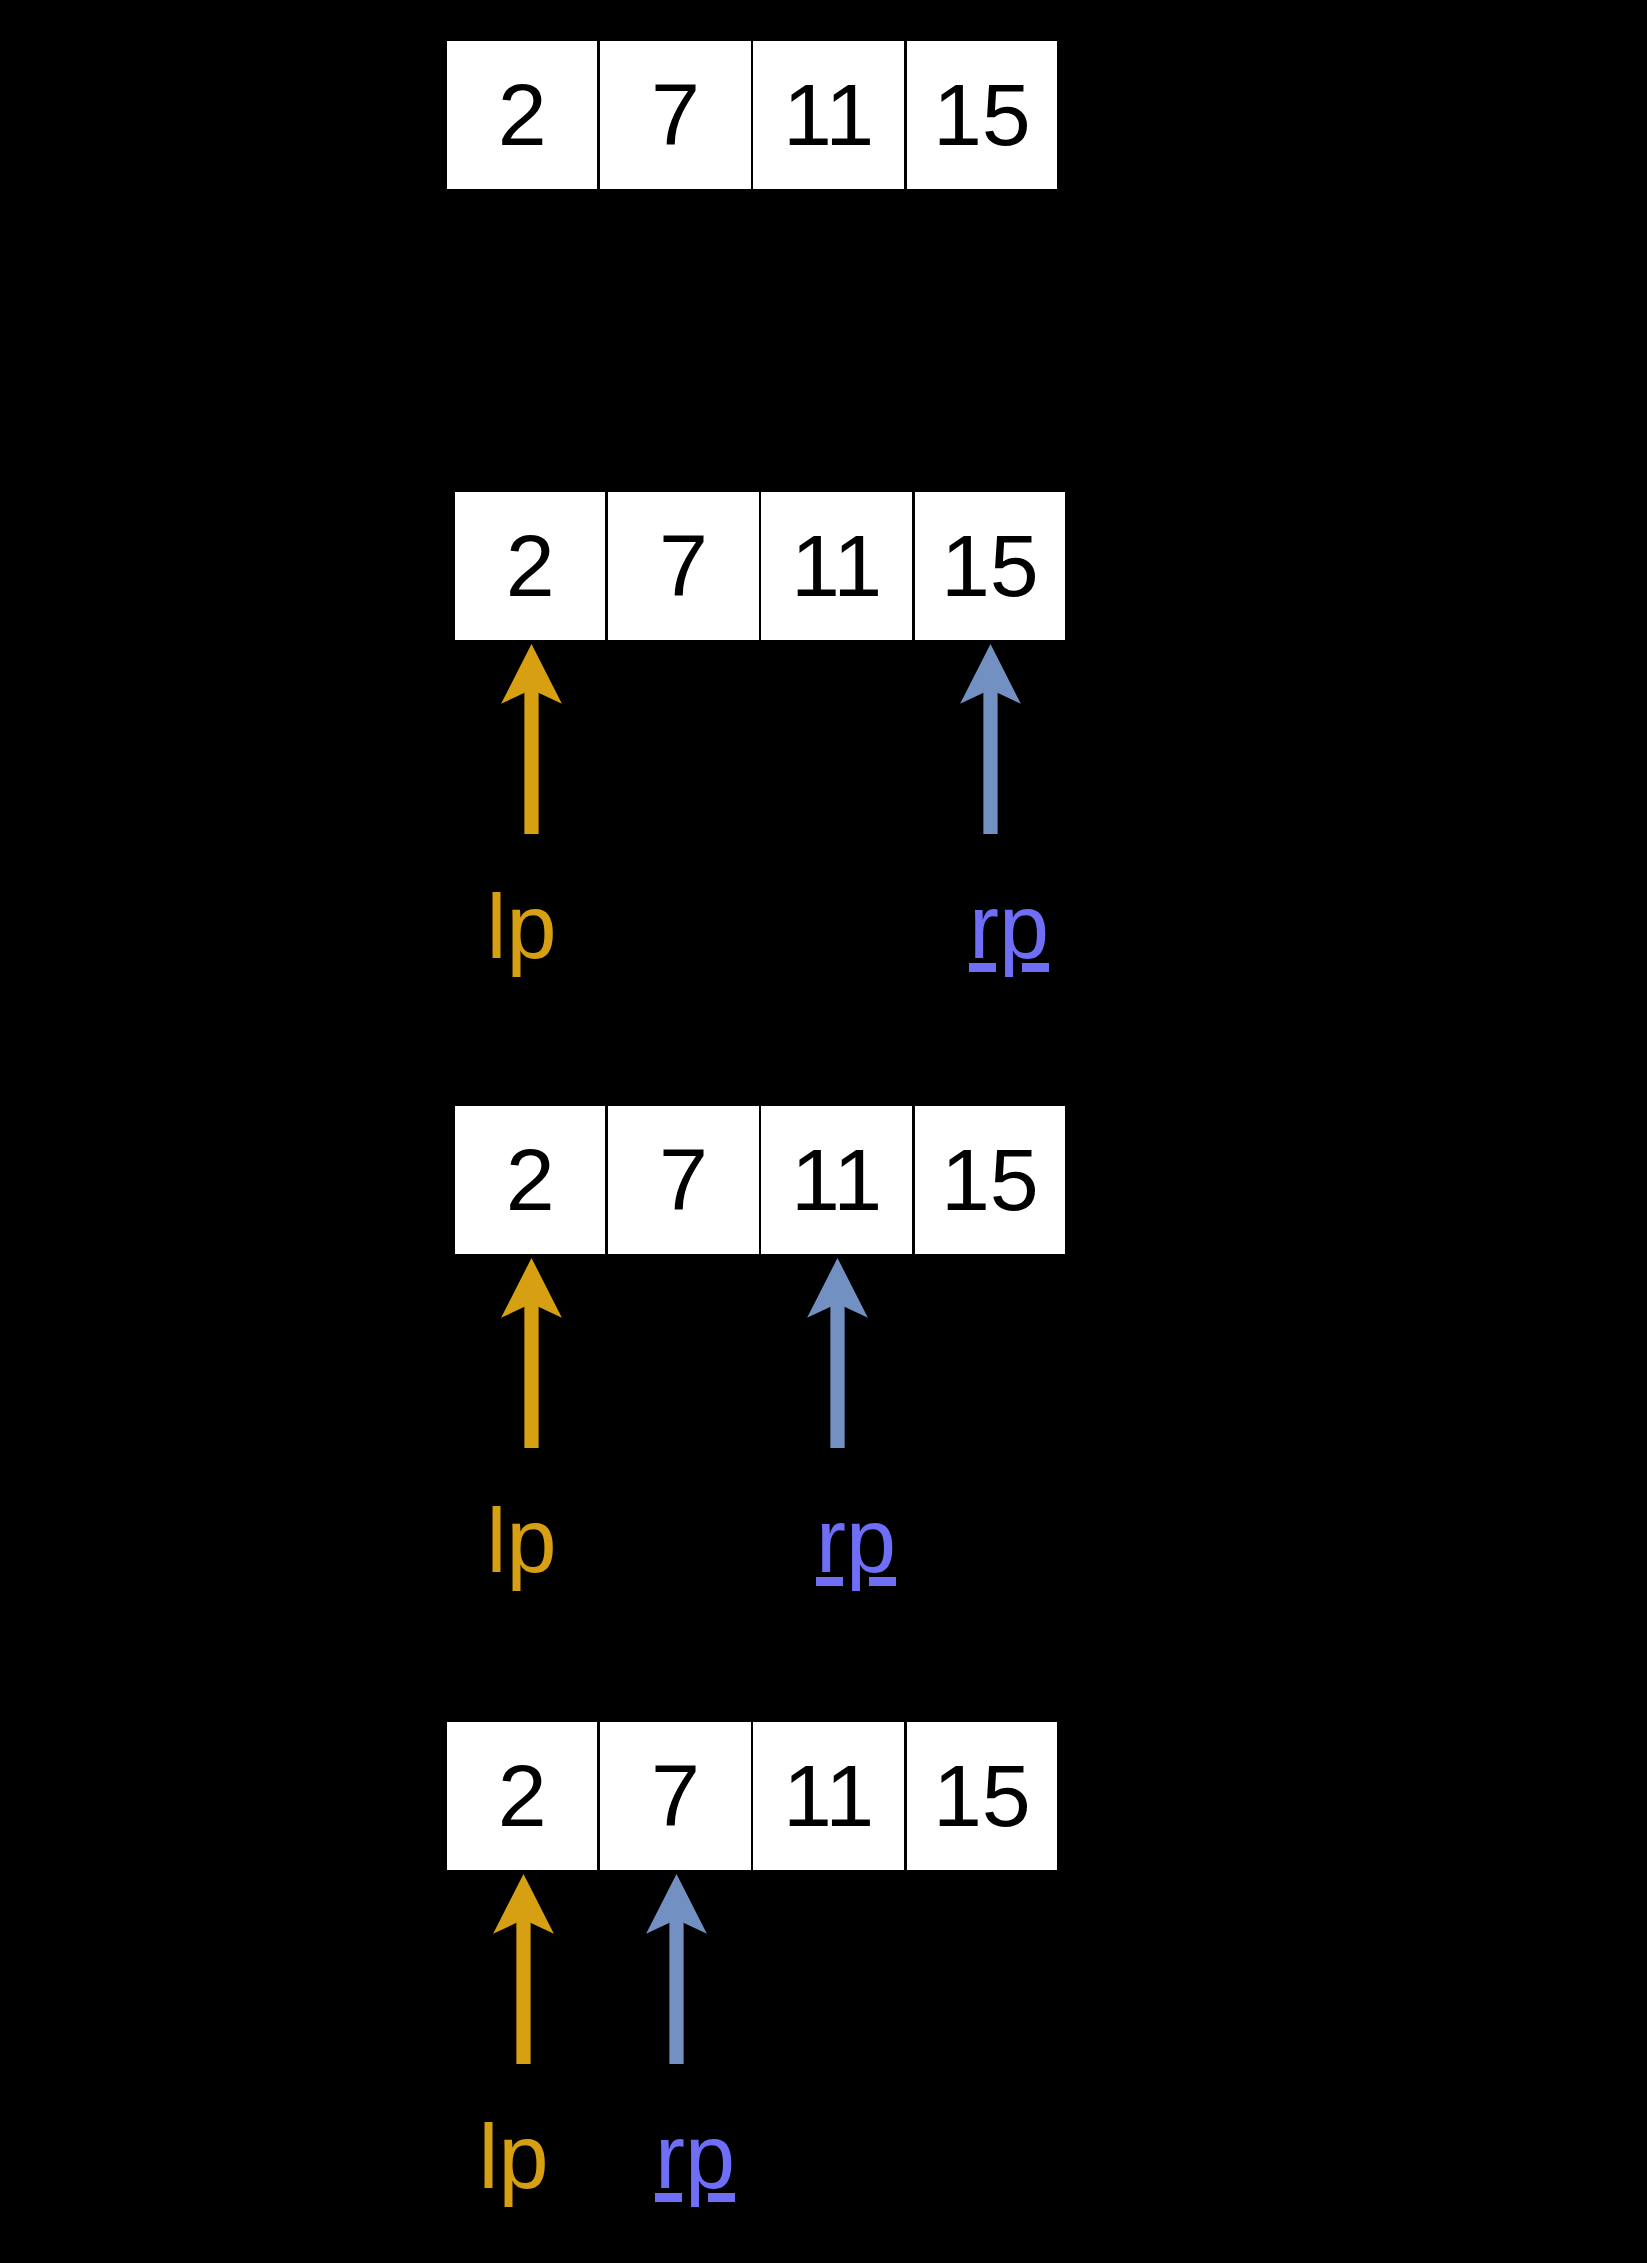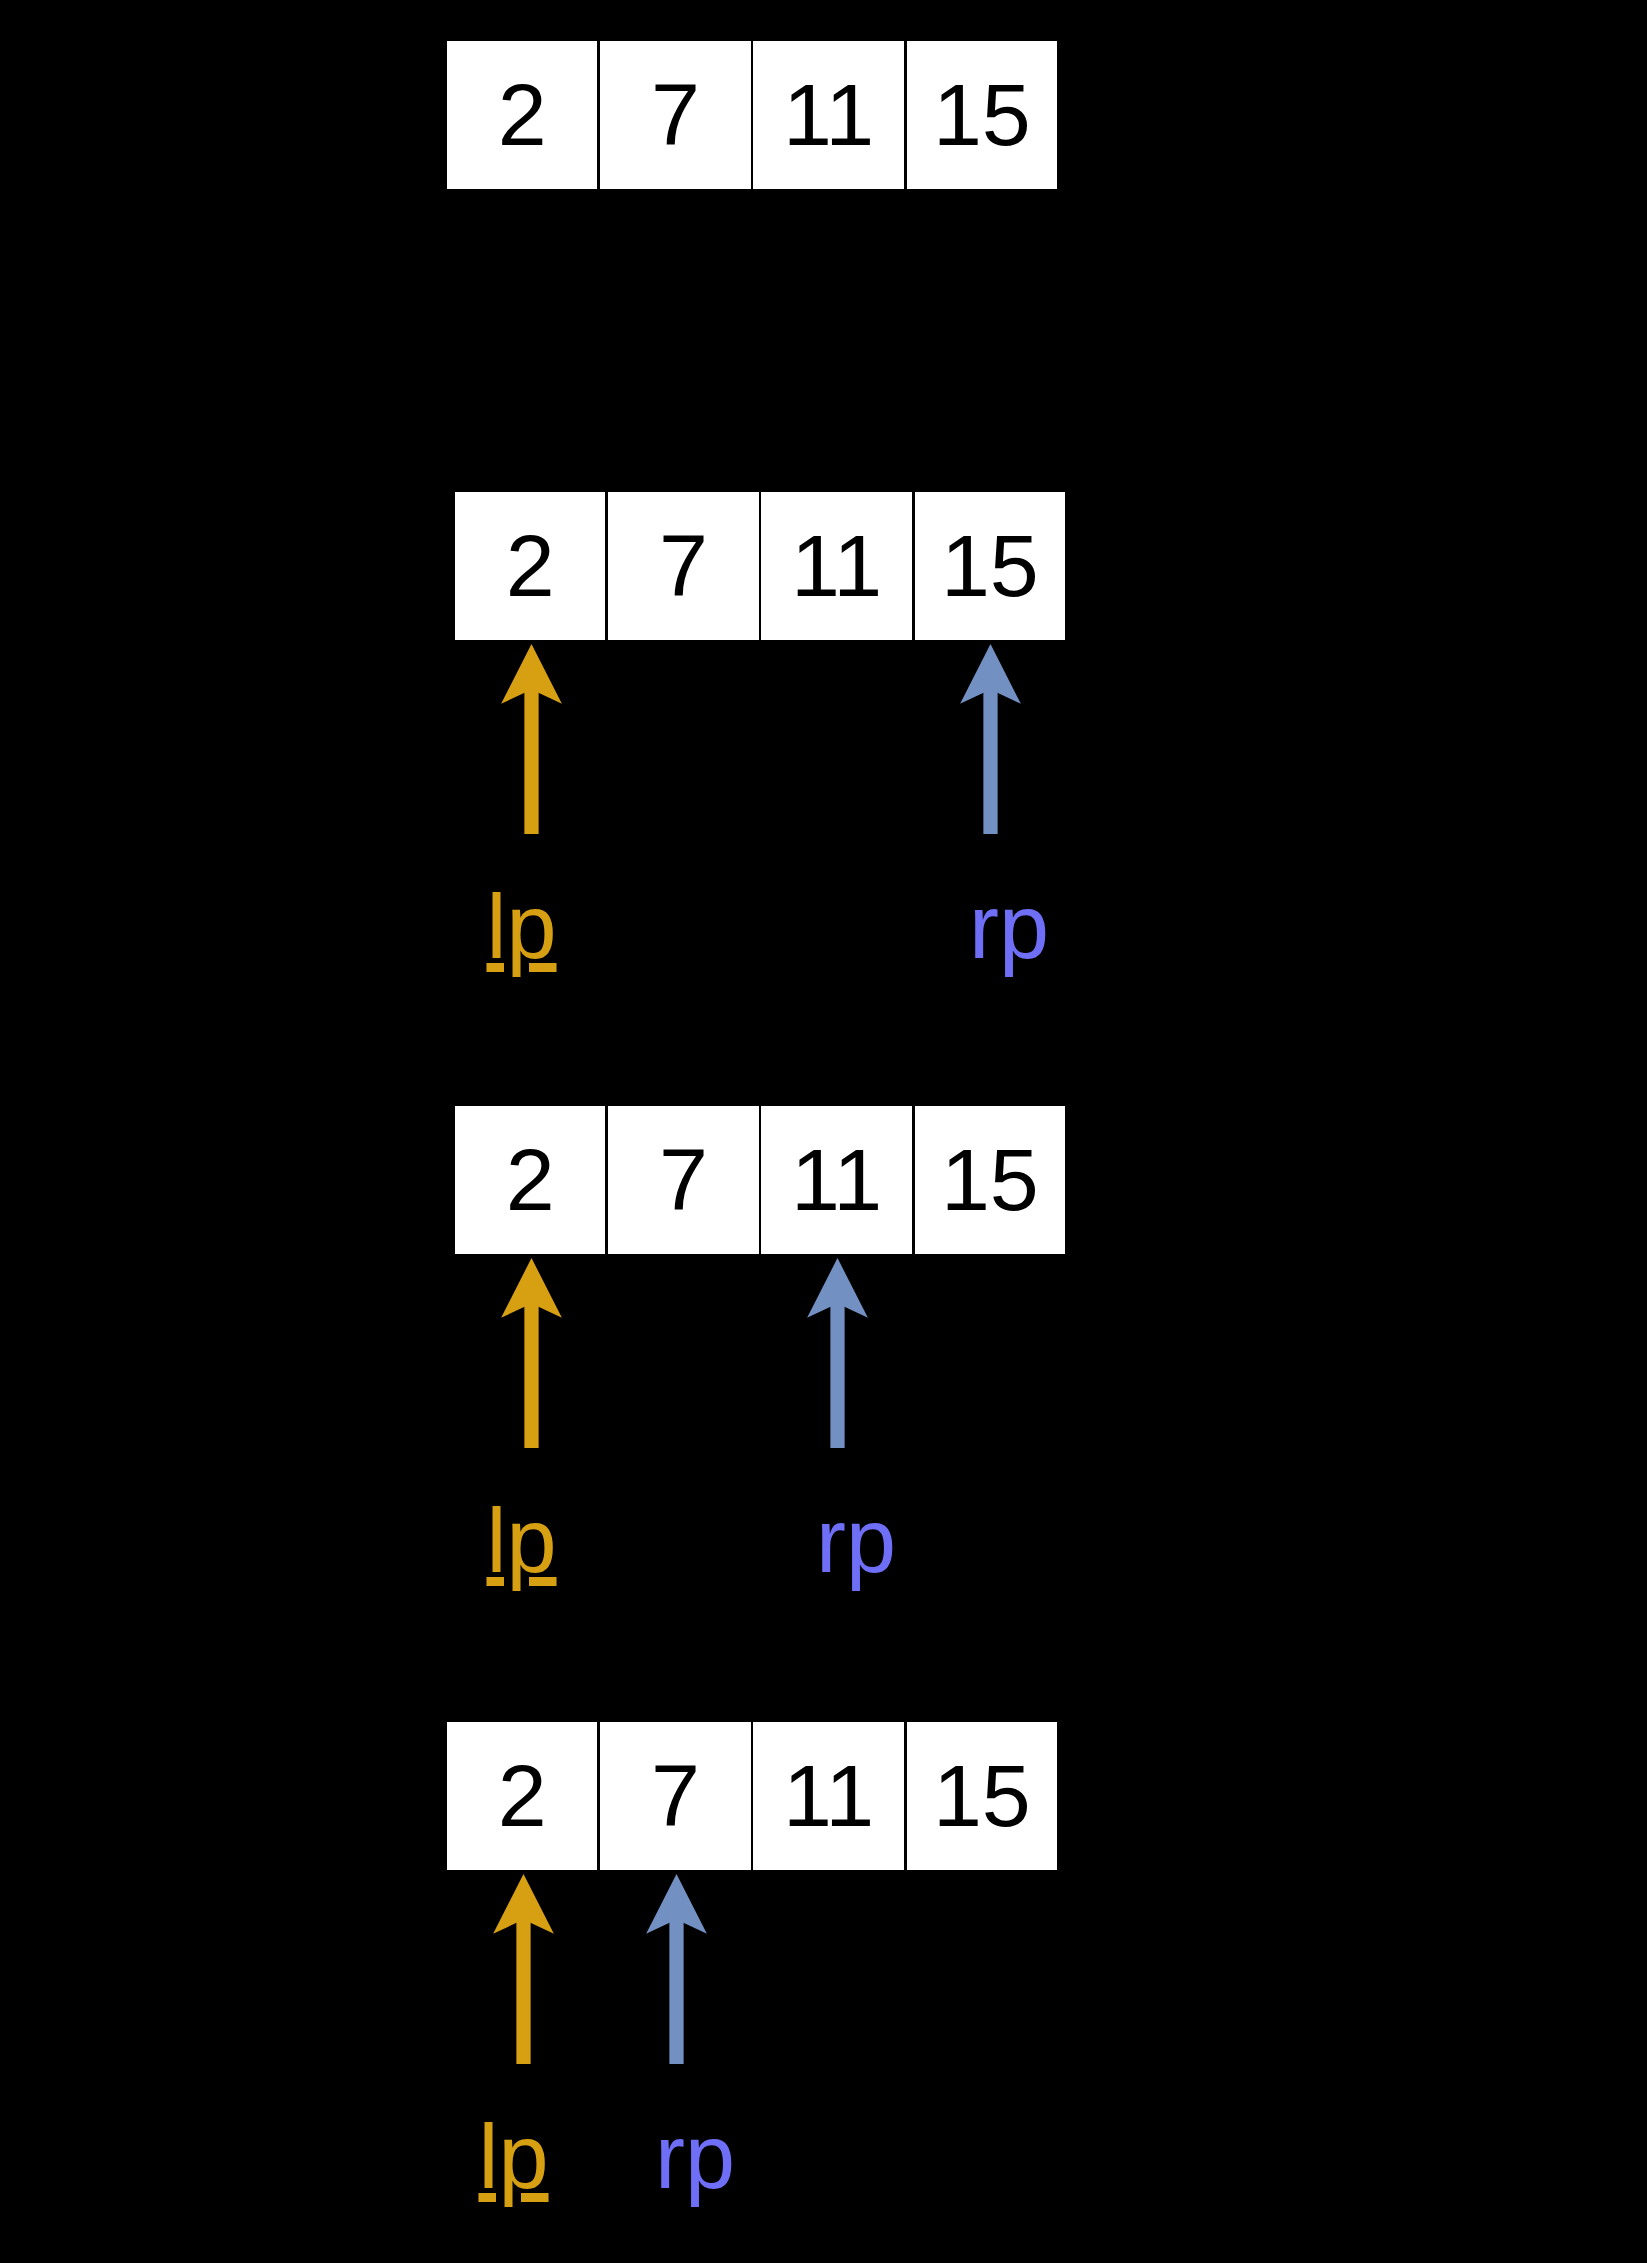--- a/index.html
+++ b/index.html
@@ -35,22 +35,22 @@
     top: 152px;
     margin-left: -30px; 
   }
   .ptr-label {
     position: absolute;
     top: 390px;
     font-size: 90px;
     line-height: 1;
     white-space: nowrap;
   }
-  .lp-label { transform: translateX(calc(-50% - 9.5px)); text-decoration: underline; }
-  .rp-label { transform: translateX(calc(-50% + 19px)); }
+  .lp-label { transform: translateX(calc(-50% - 9.5px)); }
+  .rp-label { transform: translateX(calc(-50% + 19px)); text-decoration: underline; }
 </style>
 </head>
 <body>
 
 <div class="canvas">
 
   <section class="step" style="left:447px; top:41px;">
     <div class="array">
       <div class="cell">
           <span>2</span>

